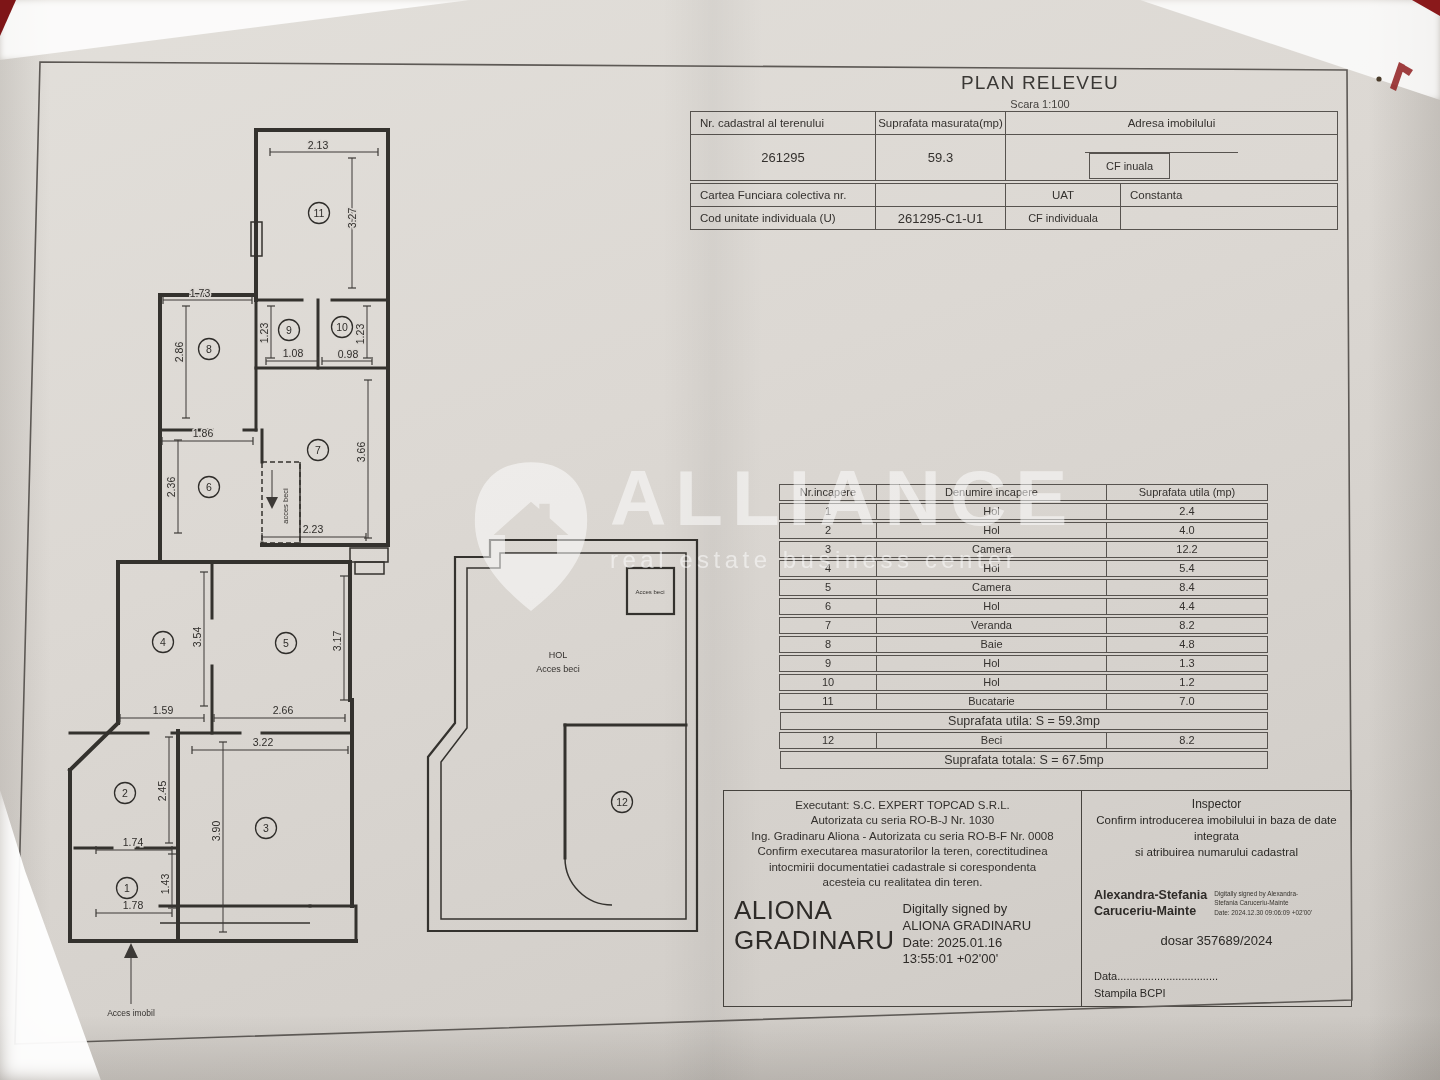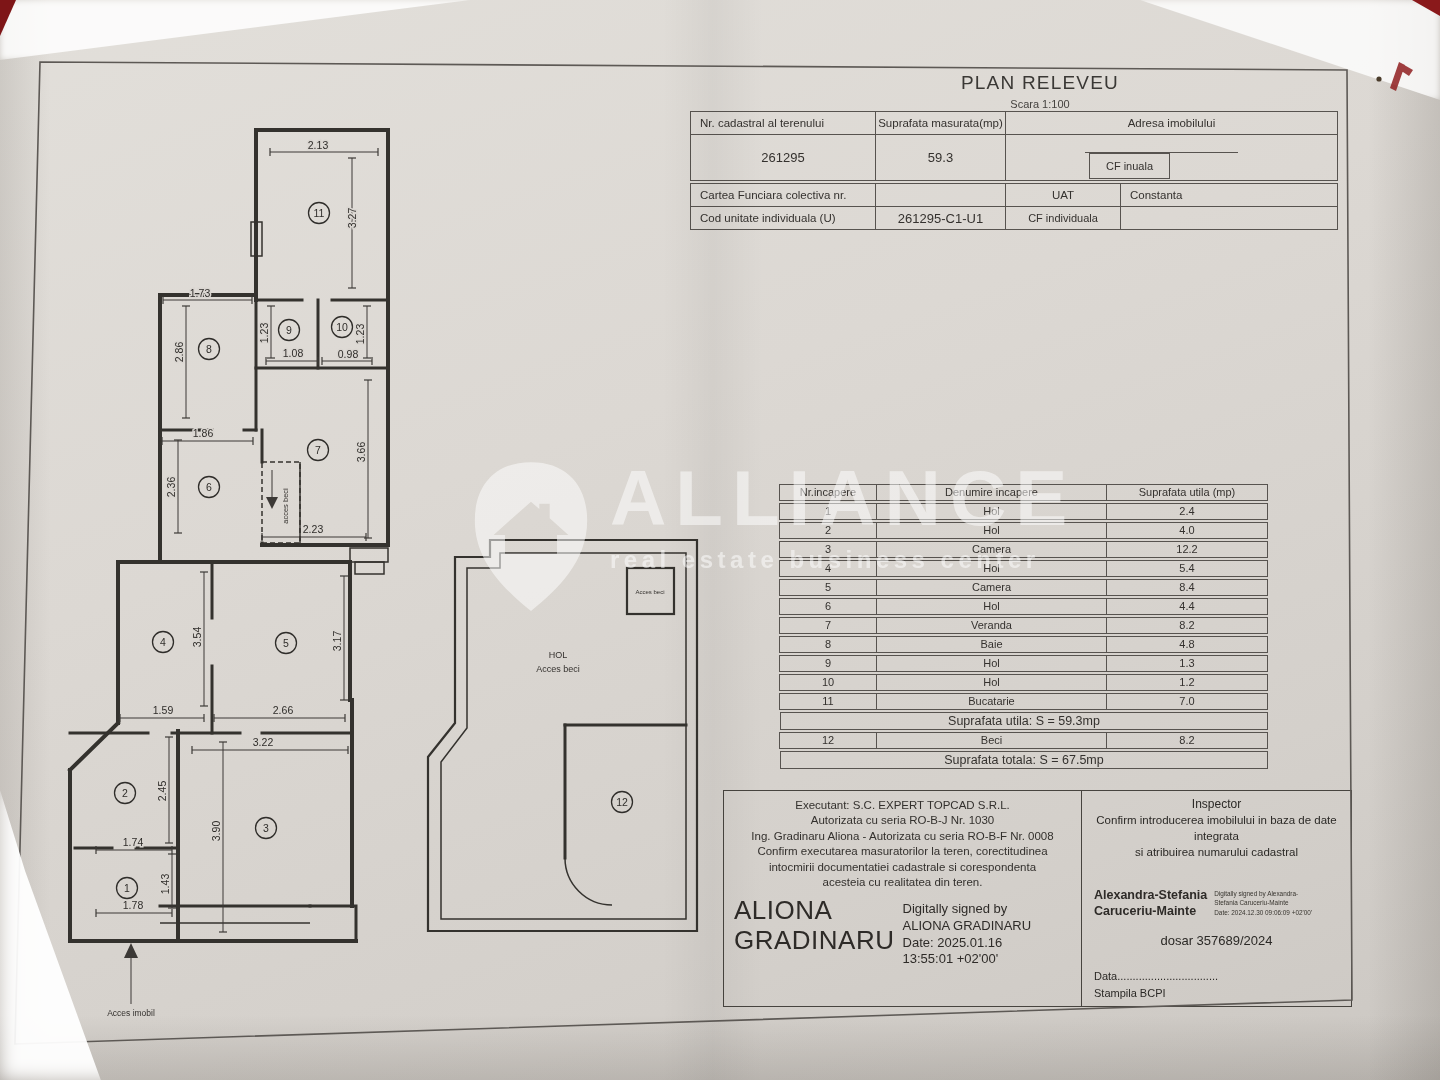--- a/index.html
+++ b/index.html
@@ -64,21 +64,21 @@
   .insp-sig{display:flex;margin:26px 0 0 12px;}
   .insp-sig-name{font-size:12.5px;font-weight:600;line-height:1.35;color:#2e2b28;}
   .insp-sig-details{font-size:6.4px;line-height:1.5;margin:2px 0 0 7px;color:#38352f;}
   .insp-dosar{text-align:center;font-size:13px;margin-top:13px;}
   .insp-bottom{position:absolute;left:12px;bottom:5px;font-size:11px;line-height:1.5;}
   
   .wm{position:absolute;left:468px;top:458px;width:660px;display:flex;align-items:flex-start;
       opacity:.52;pointer-events:none;z-index:30;color:#ffffff;}
   .wm-text{margin-left:16px;}
   .wm-brand{font-size:78px;font-weight:700;letter-spacing:9px;line-height:1.05;}
-  .wm-tag{font-size:24px;font-weight:700;letter-spacing:4.5px;margin-top:6px;}
+  .wm-tag{font-size:24px;font-weight:400;letter-spacing:4.5px;margin-top:6px;}
   
   svg.plan{position:absolute;left:0;top:0;z-index:10;}
   .wall{stroke:#34322e;stroke-width:4;fill:none;stroke-linecap:square;}
   .wall3{stroke:#34322e;stroke-width:3;fill:none;stroke-linecap:square;}
   .wall2{stroke:#34322e;stroke-width:2.2;fill:none;}
   .thin{stroke:#34322e;stroke-width:1.5;fill:none;}
   .dim{stroke:#3c3936;stroke-width:1;fill:none;}
   .dimlabel{font-family:"Liberation Sans",sans-serif;font-size:10.5px;fill:#2f2d2a;
             text-anchor:middle;paint-order:stroke;stroke:#dad6d1;stroke-width:3px;}
   .roomnum{font-family:"Liberation Sans",sans-serif;font-size:10.5px;fill:#2f2d2a;text-anchor:middle;}

